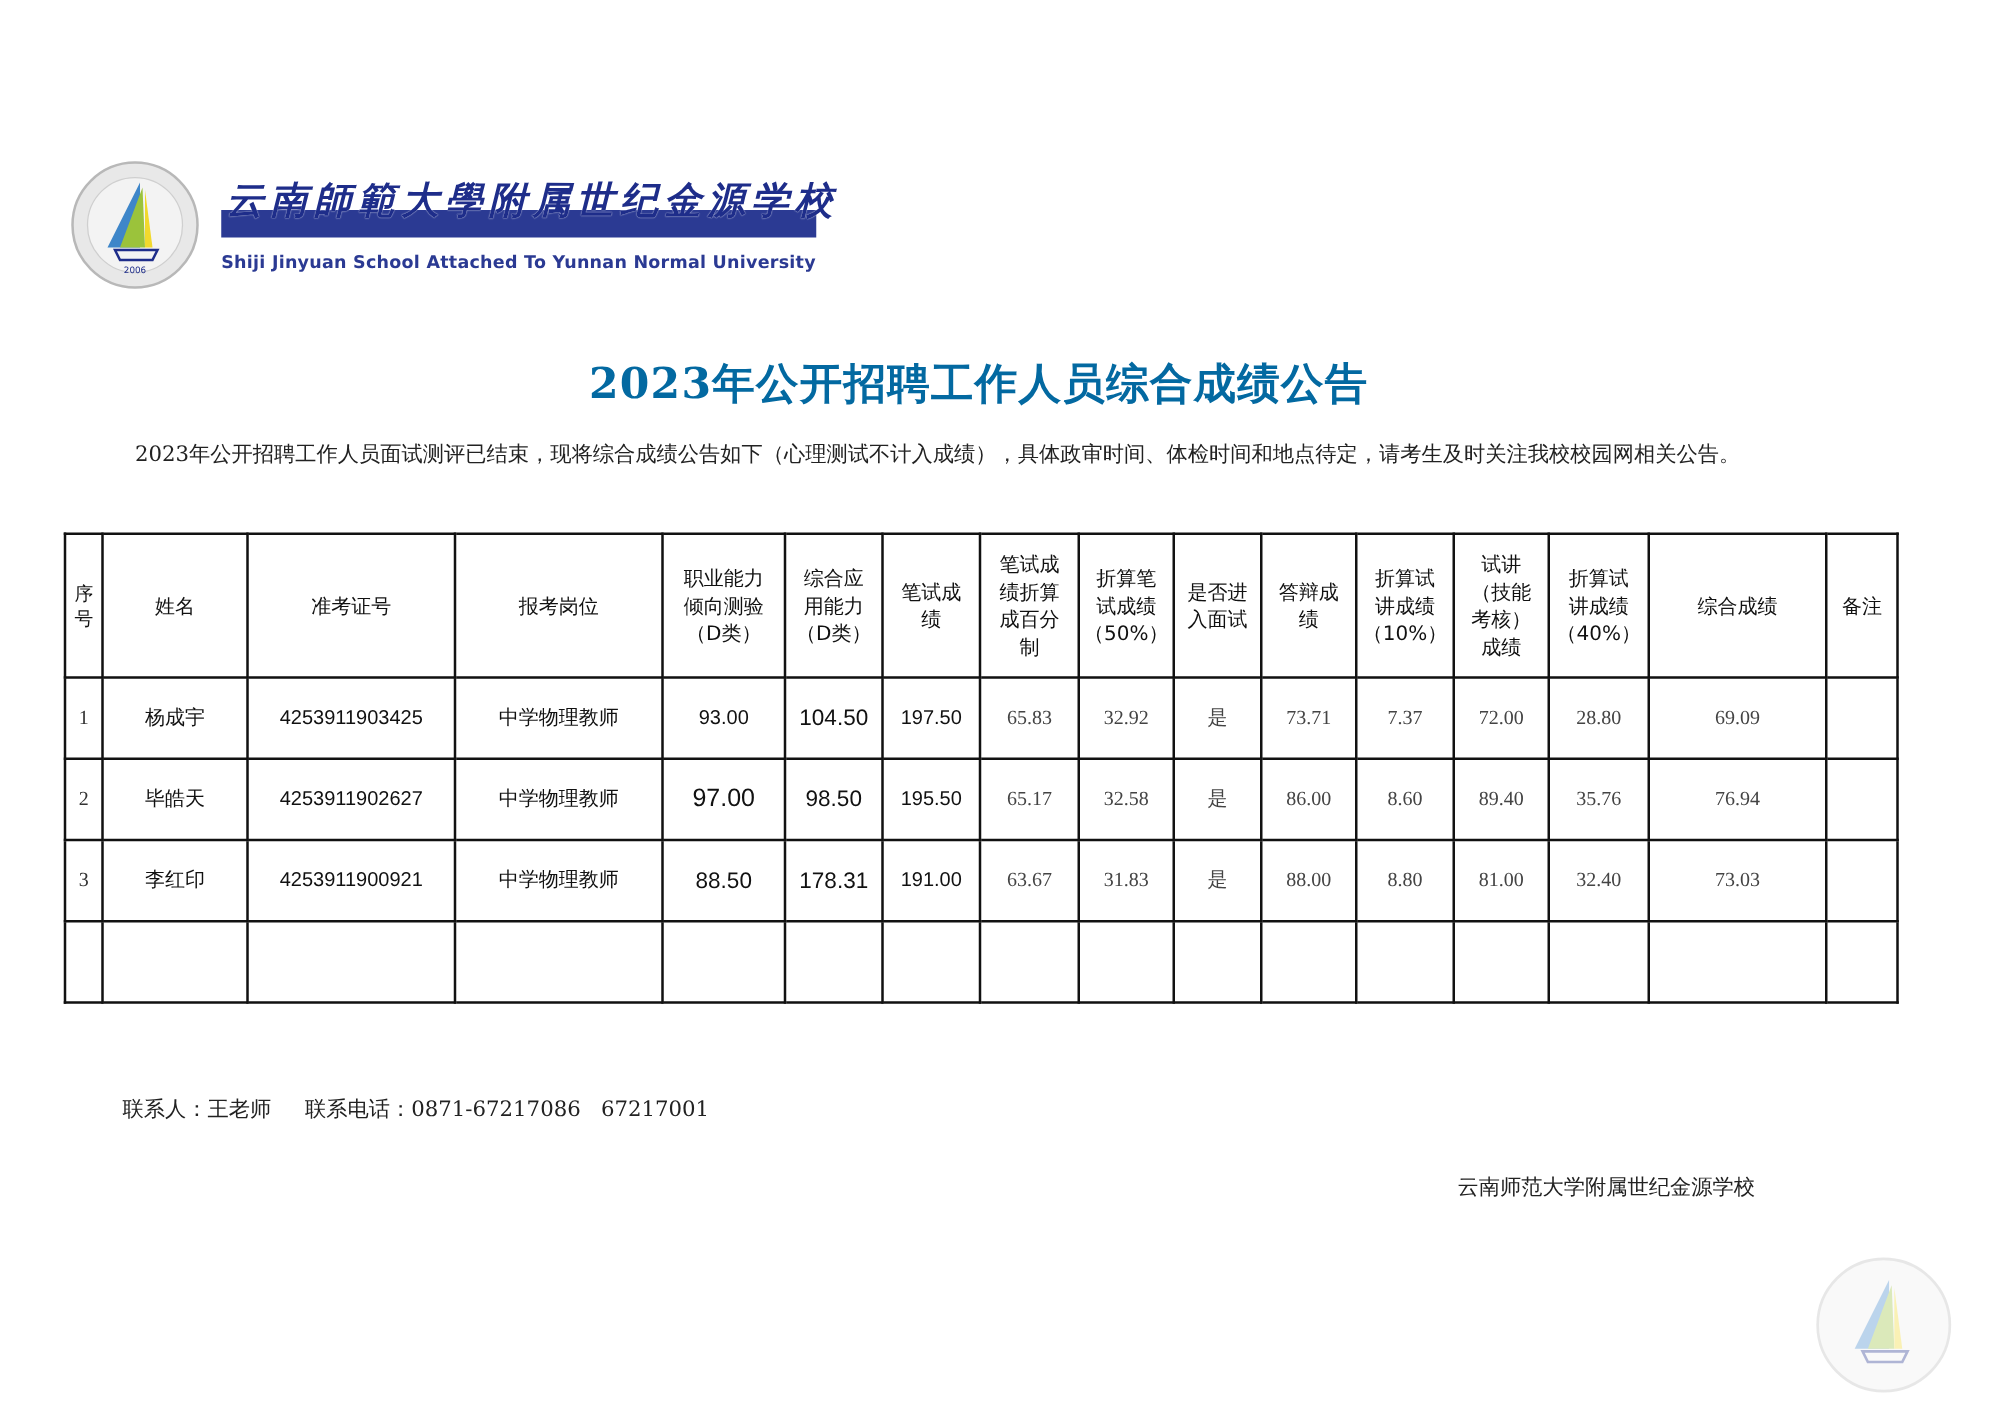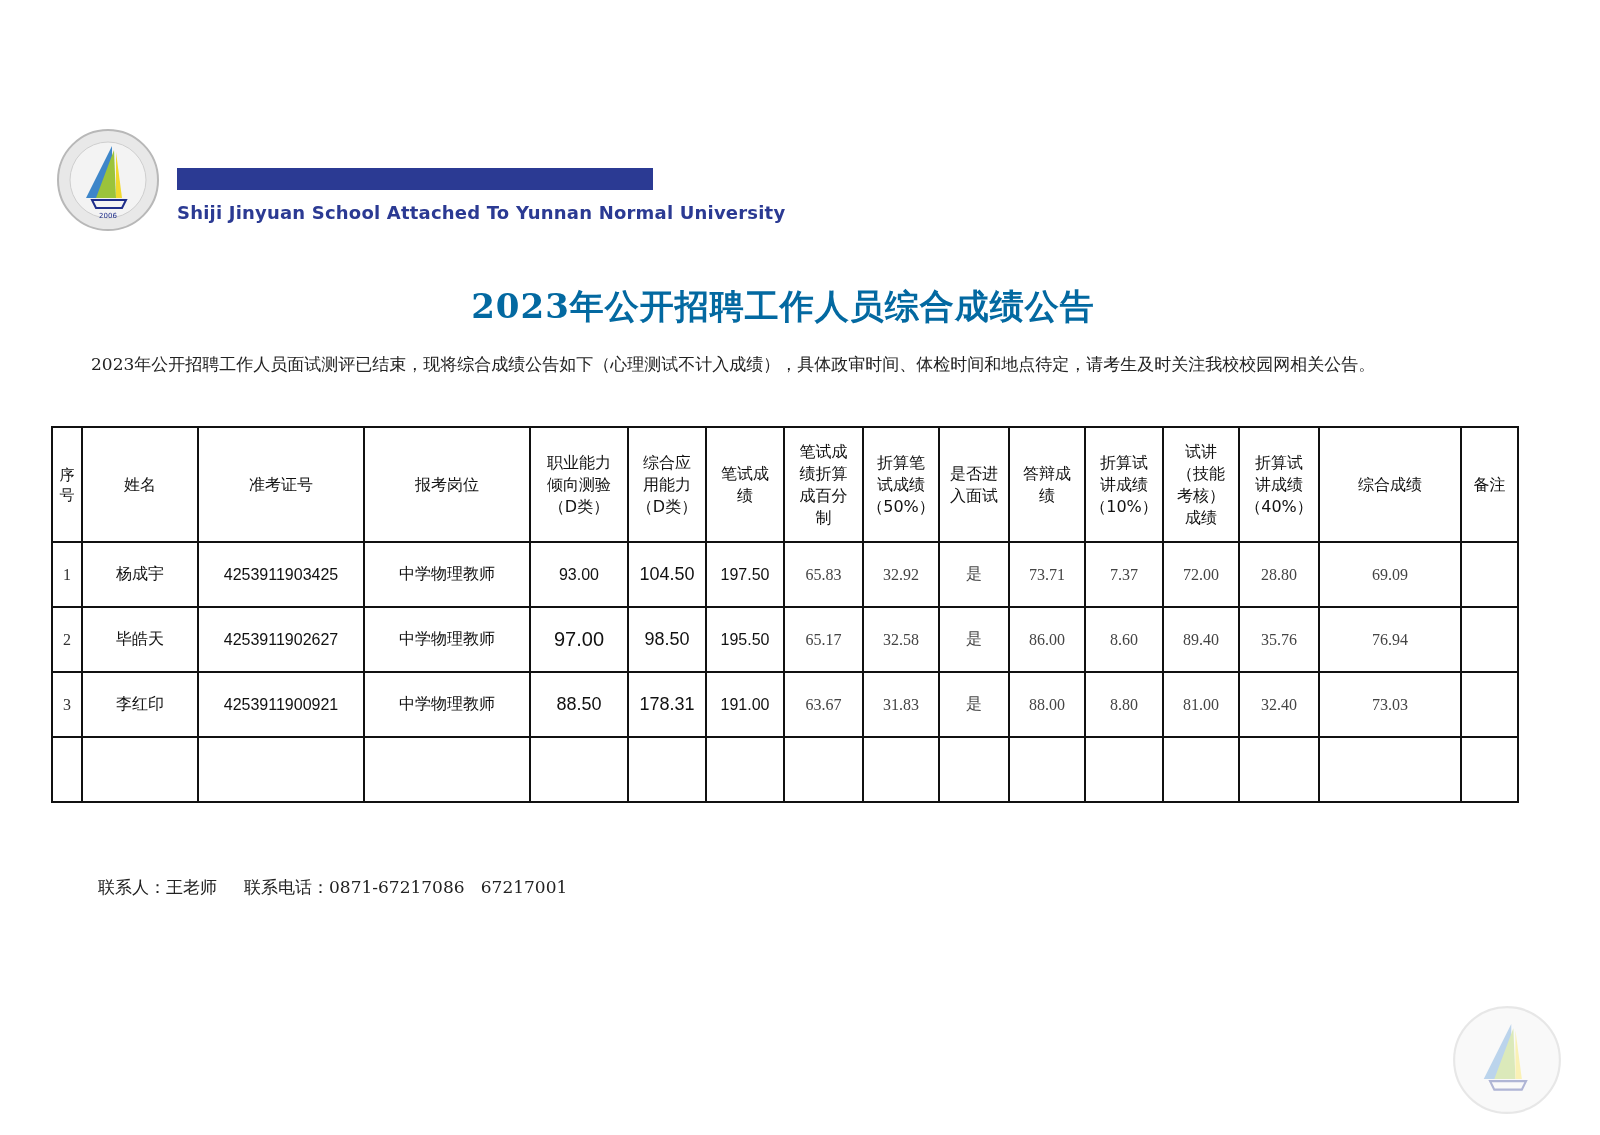--- a/index.html
+++ b/index.html
@@ -5,24 +5,24 @@
   html, body { margin:0; padding:0; background:#ffffff; }
   body { width:1600px; height:1135px; position:relative; overflow:hidden;
          font-family:"DejaVu Serif", "Liberation Serif", serif; color:#1a1a1a; }
   .logo { position:absolute; left:56px; top:128px; width:104px; height:104px; }
   .banner { position:absolute; left:177px; top:140px; width:476px; height:52px; }
   .banner-bar { position:absolute; left:0; top:28px; width:476px; height:22px; background:#2b3a93; }
   .banner-cn { position:absolute; left:4px; top:0; font-family:"DejaVu Serif", serif; font-style:italic;
                font-weight:bold; font-size:30px; letter-spacing:5px; color:#1e2d8a; white-space:nowrap;
                text-shadow:0 0 1px #fff; }
   .banner-en { position:absolute; left:177px; top:202px; font-family:"DejaVu Sans", sans-serif;
-               font-weight:bold; font-size:18px; color:#2b3a93; white-space:nowrap; letter-spacing:0.2px; }
+               font-weight:bold; font-size:14px; color:#2b3a93; white-space:nowrap; letter-spacing:0.2px; }
   .title { position:absolute; left:0; width:1566px; top:284px; text-align:center;
            font-family:"DejaVu Serif", serif; font-size:34px; font-weight:bold; color:#0369a1; letter-spacing:1px; }
-  .intro { position:absolute; left:51px; top:352px; width:1460px; font-size:17px; line-height:25px;
+  .intro { position:absolute; left:68px; top:352px; width:1460px; font-size:17px; line-height:25px;
            text-indent:40px; color:#222; }
   table.grid { position:absolute; left:51px; top:426px; border-collapse:collapse; table-layout:fixed; width:1466px; }
   table.grid td, table.grid th { border:2px solid #111; text-align:center; vertical-align:middle; padding:0;
            font-weight:normal; }
   table.grid th { height:113px; font-family:"DejaVu Sans", sans-serif; font-size:16px; line-height:22px; color:#111; }
   table.grid td { height:63px; font-size:16px; color:#333; }
   td.sans { font-family:"Liberation Sans", sans-serif; color:#111 !important; }
   td.serif { font-family:"Liberation Serif", serif; color:#444 !important; }
   td.seq { font-family:"Liberation Serif", serif; text-align:left !important; padding-left:10px !important; }
   .contact { position:absolute; left:98px; top:876px; font-size:17px; color:#222; white-space:pre; }
@@ -37,20 +37,21 @@
   <circle cx="52" cy="52" r="38" fill="#f3f3f3" stroke="#cfcfcf" stroke-width="1"></circle>
   <path d="M56 18 L56 70 L30 70 Z" fill="#3e86c9"></path>
   <path d="M58 22 L60 70 L40 70 Z" fill="#9bc33b"></path>
   <path d="M60 24 L66 70 L60 70 Z" fill="#f1d92d"></path>
   <path d="M36 72 L70 72 L66 80 L40 80 Z" fill="none" stroke="#1e2d8a" stroke-width="2"></path>
   <text x="52" y="90" font-size="7" text-anchor="middle" fill="#1e2d8a" font-family="DejaVu Sans, sans-serif">2006</text>
 </svg>
 
 <div class="banner">
   <div class="banner-bar"></div>
+  <div class="banner-cn">云南師範大學附属世纪金源学校</div>
 </div>
 <div class="banner-en">Shiji Jinyuan School Attached To Yunnan Normal University</div>
 
 <div class="title">2023年公开招聘工作人员综合成绩公告</div>
 <div class="intro">2023年公开招聘工作人员面试测评已结束，现将综合成绩公告如下（心理测试不计入成绩），具体政审时间、体检时间和地点待定，请考生及时关注我校校园网相关公告。</div>
 
 <table class="grid">
   <colgroup>
     <col style="width:30px">
       <col style="width:116px">
@@ -161,20 +162,21 @@
         <td></td>
         <td></td>
         <td></td>
     </tr>
   </tbody>
 </table>
 
 <div class="contact">联系人：王老师     联系电话：0871-67217086   67217001</div>
 
 <div class="sig">
+  <div>云南师范大学附属世纪金源学校</div>
 </div>
 
 <svg class="wm" viewBox="0 0 104 104">
   <circle cx="52" cy="52" r="50" fill="#eeeeee" stroke="#bbbbbb" stroke-width="2"></circle>
   <path d="M56 18 L56 70 L30 70 Z" fill="#3e86c9"></path>
   <path d="M58 22 L60 70 L40 70 Z" fill="#9bc33b"></path>
   <path d="M60 24 L66 70 L60 70 Z" fill="#f1d92d"></path>
   <path d="M36 72 L70 72 L66 80 L40 80 Z" fill="none" stroke="#1e2d8a" stroke-width="2"></path>
 </svg>
 

